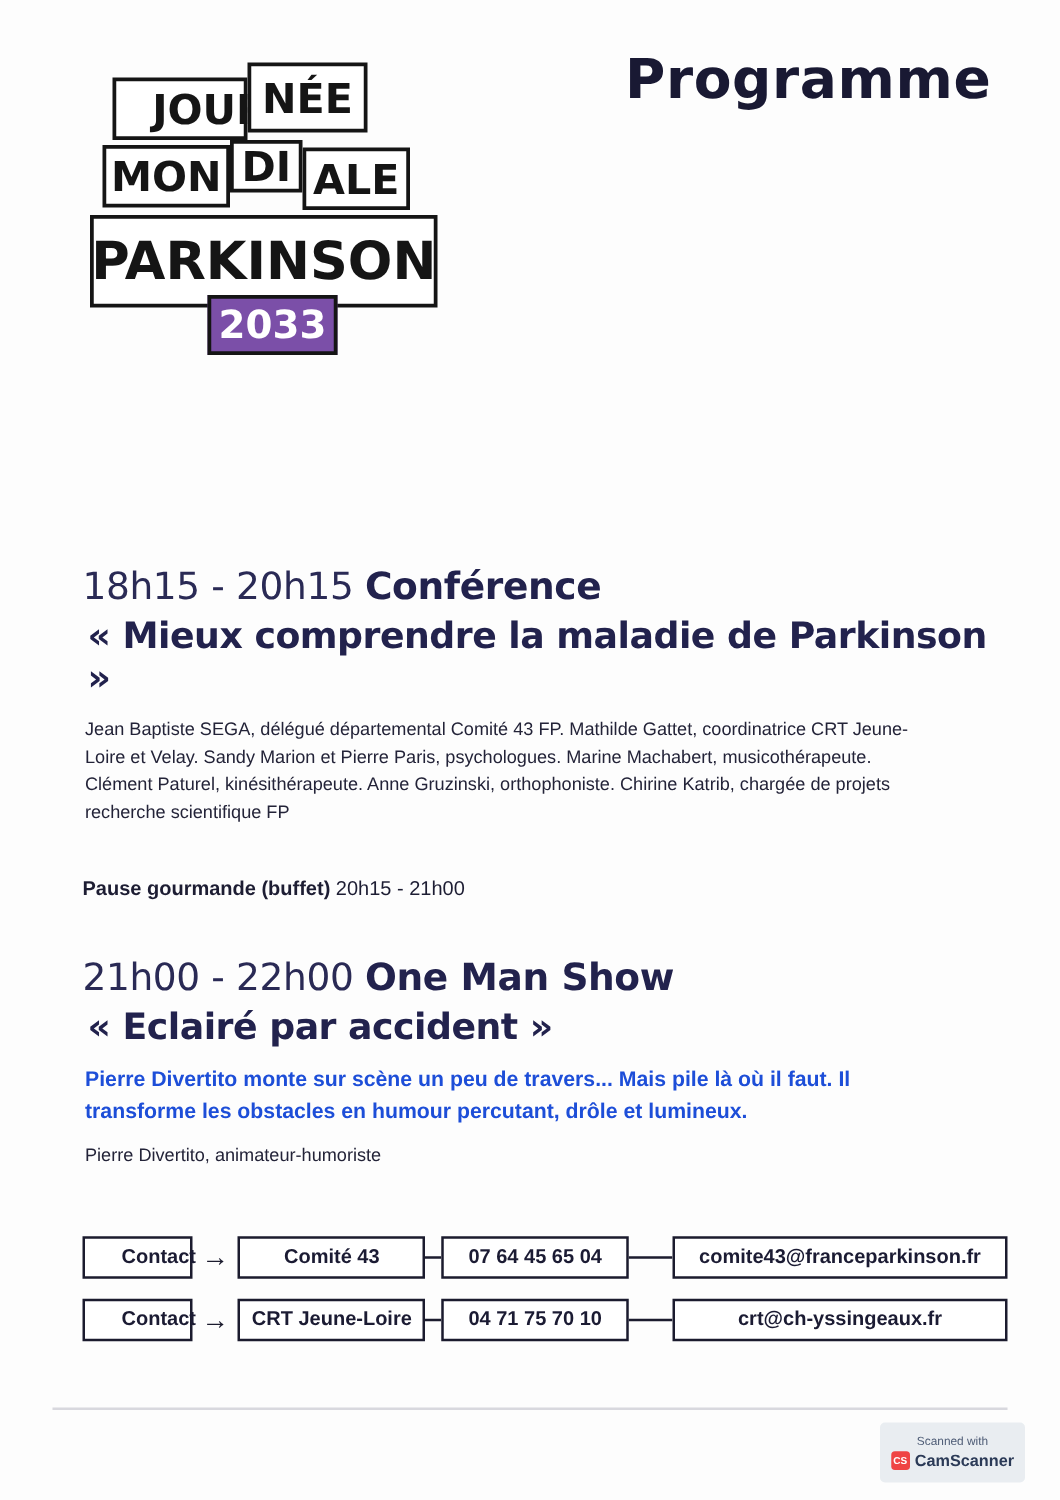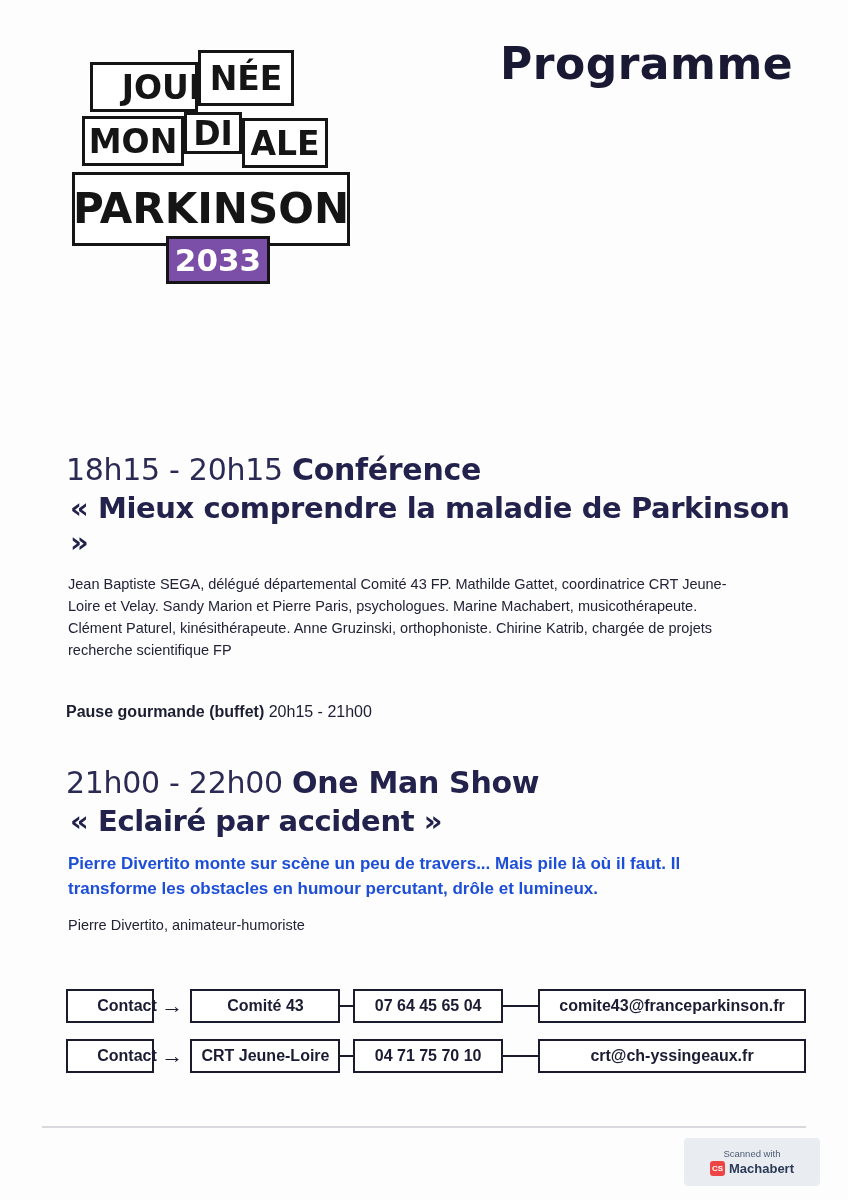--- a/index.html
+++ b/index.html
@@ -176,21 +176,21 @@
     width: 764px;
     height: 2px;
     background: #d8d8de;
   }
 
   
   .camscanner {
     position: absolute;
     right: 28px;
     bottom: 14px;
-    width: 136px;
+    width: 116px;
     height: 48px;
     background: #e9edf1;
     border-radius: 4px;
     display: flex;
     flex-direction: column;
     align-items: center;
     justify-content: center;
     font-size: 10px;
     color: #43506b;
   }
@@ -266,17 +266,17 @@
     </div>
 
   </div>
 
   <div class="hr-bottom"></div>
 
   <div class="camscanner">
     <div class="cs-top">Scanned with</div>
     <div class="cs-bot">
       <div class="cs-logo">CS</div>
-      <div class="cs-name">Machabert</div>
+      <div class="cs-name">CamScanner</div>
     </div>
   </div>
 
 </div>
 
 </body></html>

